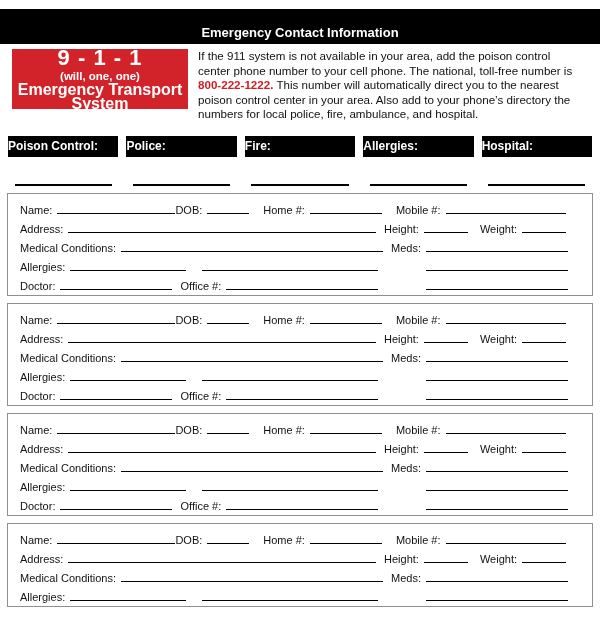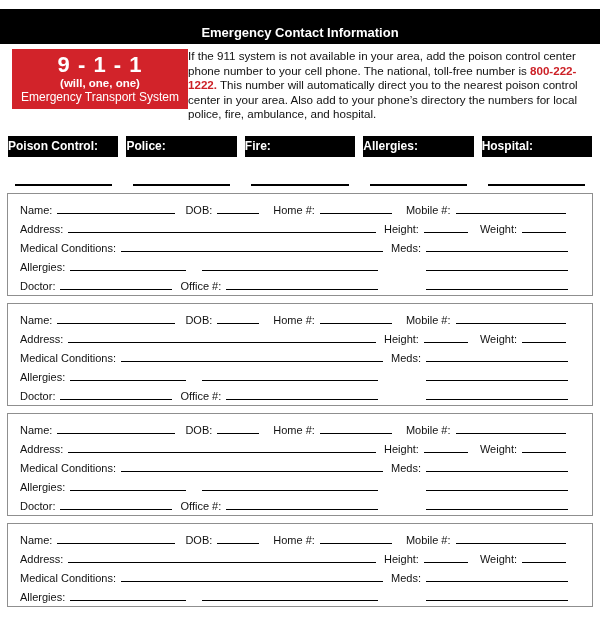--- a/index.html
+++ b/index.html
@@ -15,29 +15,29 @@
     font-family:"Liberation Sans","DejaVu Sans",sans-serif;color:#111;
   }
   .bar{
     background:var(--bar-black,#000);color:#fff;font-weight:700;
     text-align:center;width:100%;
   }
   .top-bar{margin-top:9px;font-size:13px;padding:16px 0 4px;}
   .family-bar{margin-top:9px;font-size:13px;padding:5px 0 6px;}
 
   
-  .intro{display:flex;margin:5px 16px 0 12px;}
+  .intro{display:flex;margin:5px 16px 0 12px;gap:10px;}
   .badge{
     width:176px;min-width:176px;height:60px;background:var(--badge-red,#d2232a);
     color:#fff;display:flex;flex-direction:column;justify-content:center;
     align-items:center;text-align:center;
   }
   .badge-num{font-size:22px;font-weight:700;line-height:22px;letter-spacing:1px;}
   .badge-words{font-size:11.5px;font-weight:700;line-height:13px;margin-top:1px;}
-  .badge-label{font-size:12px;font-weight:400;line-height:14px;}
+  .badge-label{font-size:16px;font-weight:700;line-height:14px;}
   .intro-text{flex:1;margin:0;font-size:11.6px;line-height:14.6px;}
   .phone{color:var(--phone-red,#cc2026);font-weight:700;}
 
   
   .contacts{display:flex;gap:8px;margin:14px 8px 0 8px;}
   .contact-label{
     flex:1;background:var(--bar-black,#000);color:#fff;font-weight:700;
     font-size:12px;text-align:left;padding:3px 0 4px;white-space:nowrap;
   }
   .contact-lines{display:flex;gap:8px;margin:27px 8px 0 8px;}
@@ -55,21 +55,21 @@
   .fline{border-bottom:1px solid #000;height:2px;margin-bottom:3px;}
   .grow{flex:1;}
   .w-name{width:118px;}
   .w-dob{width:42px;}
   .w-home{width:72px;}
   .w-hw{width:44px;}
   .w-right{width:142px;}
   .w-allergy{width:116px;}
   .w-doctor{width:112px;}
   .ml8{margin-left:8px;}
-  .ml10{margin-left:10px;}
+  .ml10{margin-left:0;}
   .ml12{margin-left:12px;}
   .ml14{margin-left:14px;}
   .ml16{margin-left:16px;}
   .ml48{margin-left:48px;}
   .mr2{margin-right:2px;}
 </style>
 </head>
 <body>
 
 <div class="page">

